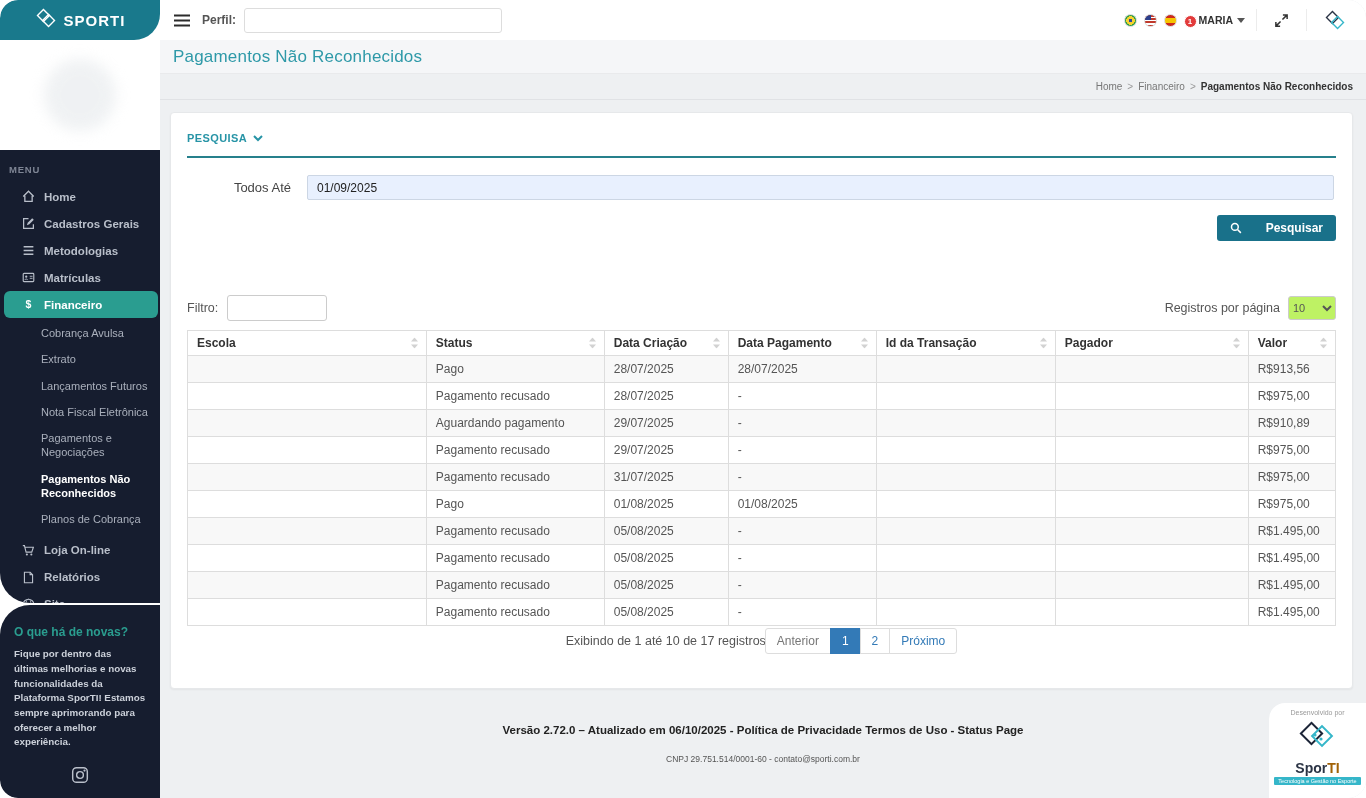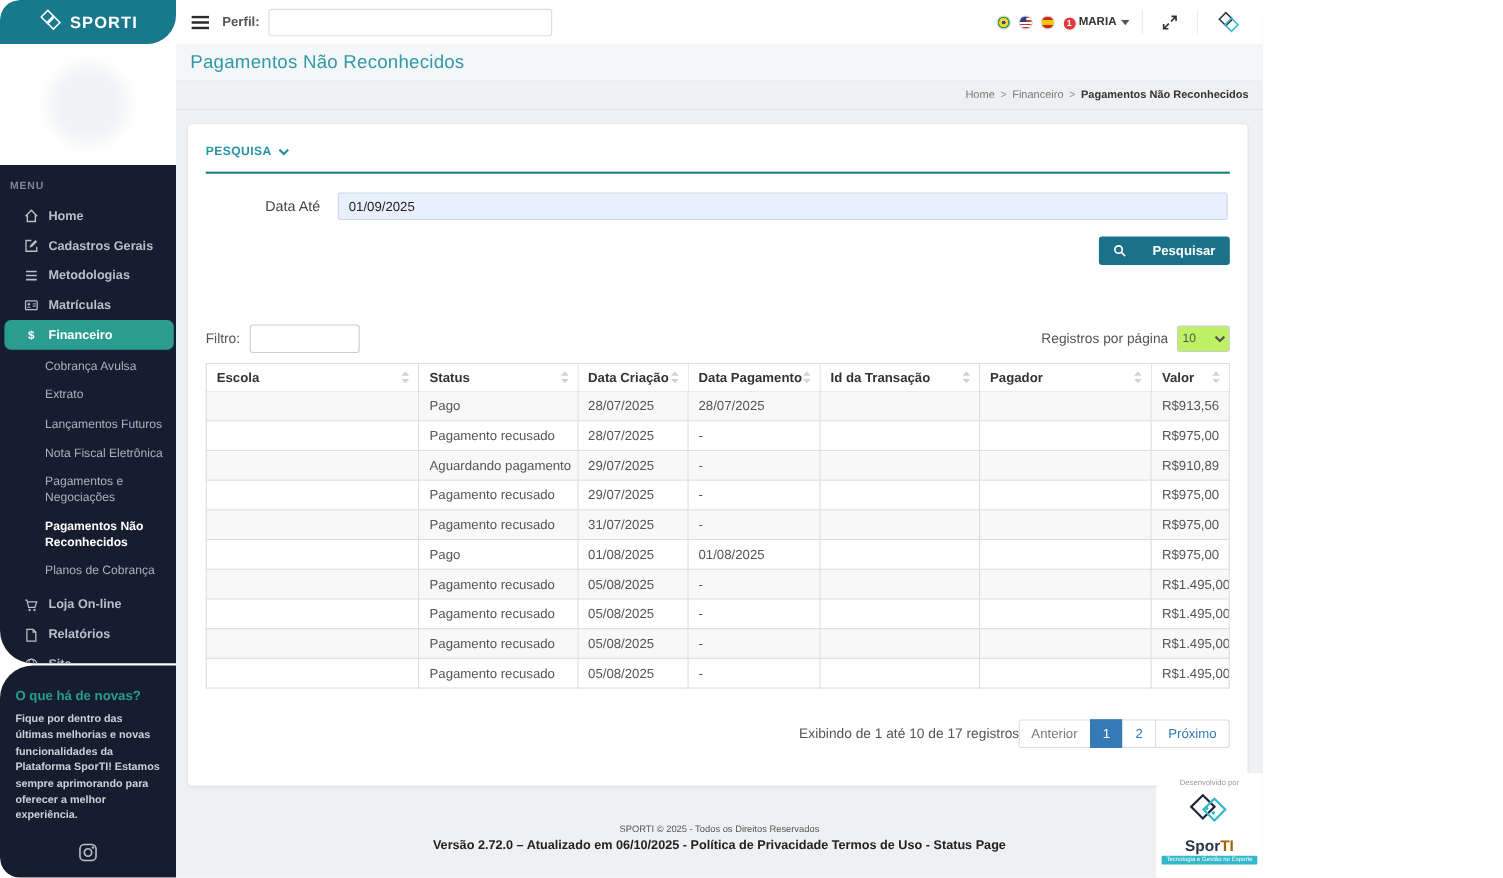--- a/index.html
+++ b/index.html
@@ -1,17 +1,17 @@
 <!DOCTYPE html>
 <html><head>
 <meta charset="utf-8">
 <style>
   *{box-sizing:border-box;margin:0;padding:0;font-family:"Liberation Sans",sans-serif}
   html,body{width:1366px;height:798px;overflow:hidden;background:#fff}
-  .app{width:1148px;height:798px;display:flex;border-radius:18px;overflow:hidden;background:#eef0f2}
+  .app{width:1366px;height:798px;display:flex;border-radius:18px;overflow:hidden;background:#eef0f2}
 
   
   .sidebar{width:160px;flex:0 0 160px;display:flex;flex-direction:column;background:#fff}
   .brand{height:40px;background:#19798c;border-radius:18px 0 26px 0;display:flex;align-items:center;justify-content:center;gap:7px;cursor:pointer}
   .brand-text{color:#fff;font-size:15px;font-weight:700;letter-spacing:1px}
   .club-logo{height:110px;background:#fff;display:flex;align-items:center;justify-content:center}
   .blur-blob{width:72px;height:72px;border-radius:50%;background:#e3e7ea;filter:blur(7px);opacity:.55}
   .menu-panel{background:#161d2f;flex:1;padding:10px 0 14px;border-radius:0 0 0 30px;overflow:hidden}
   .menu-label{color:#7e8594;font-size:9.5px;font-weight:700;letter-spacing:.8px;padding:4px 0 8px 9px}
   .menu-item{display:flex;align-items:center;gap:9px;padding:7px 8px 7px 17px;color:#b9bfca;font-size:11.5px;font-weight:600;cursor:pointer;margin:0 2px 0 4px;border-radius:6px}
@@ -72,21 +72,21 @@
   .perpage{font-size:12.5px;color:#555;display:flex;align-items:center;gap:8px}
   .perpage select{height:24px;border:1px solid #ccc;border-radius:3px;font-size:11px;color:#555;width:48px;background:#bef264;cursor:pointer}
 
   table{width:100%;border-collapse:collapse;margin-top:9px;table-layout:fixed}
   th,td{border:1px solid #ddd;padding:5px 9px;font-size:12px;text-align:left;overflow:hidden;white-space:nowrap}
   th{color:#333;font-weight:700;position:relative;padding-right:24px;cursor:pointer;background:#fff}
   .sort{position:absolute;right:7px;top:50%;transform:translateY(-50%);line-height:0}
   td{color:#555;height:27px}
   tbody tr:nth-child(odd){background:#f8f8f8}
 
-  .table-footer{display:flex;justify-content:flex-end;align-items:center;margin-top:28px}
+  .table-footer{display:flex;justify-content:center;align-items:center;margin-top:2px}
   .summary{font-size:12.5px;color:#555}
   .pagination{display:flex}
   .pg{border:1px solid #ddd;background:#fff;font-size:12px;color:#337ab7;padding:5px 11px;text-align:center;margin-left:-1px;cursor:pointer;min-width:14px}
   .pg.prev{color:#777;border-radius:3px 0 0 3px}
   .pg.next{border-radius:0 3px 3px 0}
   .pg.active{background:#337ab7;border-color:#337ab7;color:#fff}
 
   
   .footer{position:relative;flex:1;padding-top:32px}
   .footer-center{text-align:center;font-size:8.5px;color:#555;line-height:1.5}
@@ -273,21 +273,21 @@
       <div class="pesquisa">
         <span>PESQUISA</span>
         <svg width="10" height="7" viewBox="0 0 10 7">
             <path d="M1 1l4 4 4-4" fill="none" stroke="#2794a6" stroke-width="2"></path>
           </svg>
       </div>
       <hr class="teal-line">
 
       <div class="form-row">
         <div class="fcol second">
-          <label>Data Até</label>
+          <label>Todos Até</label>
           <input class="date-input" value="01/09/2025" style="">
         </div>
       </div>
 
       <div class="btn-row">
         <button class="btn-pesquisar">
           <svg width="12" height="12" viewBox="0 0 16 16">
               <circle cx="6.5" cy="6.5" r="4.5" fill="none" stroke="#fff" stroke-width="2"></circle>
               <path d="M10 10l4.5 4.5" stroke="#fff" stroke-width="2"></path>
             </svg>
@@ -448,22 +448,22 @@
             <span class="pg prev">Anterior</span>
             <span class="pg active">1</span>
             <span class="pg">2</span>
             <span class="pg next">Próximo</span>
           </div>
       </div>
     </section>
 
     <footer class="footer">
       <div class="footer-center">
-        <div>SPORTI © 2025 - Todos os Direitos Reservados</div>
         <div class="f-version">Versão 2.72.0 – Atualizado em 06/10/2025 - Política de Privacidade Termos de Uso - Status Page</div>
+        <div>CNPJ 29.751.514/0001-60 - contato@sporti.com.br</div>
       </div>
       <div class="dev-card">
         <span class="dev-label">Desenvolvido por</span>
         <span><svg viewBox="0 0 40 40" width="40" height="40">
               <rect x="6" y="10" width="15" height="15" transform="rotate(45 13.5 17.5)" fill="none" stroke="#1b2437" stroke-width="2"></rect>
               <rect x="17" y="13" width="14" height="14" transform="rotate(45 24 20)" fill="none" stroke="#35b6c9" stroke-width="2"></rect>
               <circle cx="17" cy="19" r="1.6" fill="#35b6c9"></circle>
               <circle cx="23" cy="23" r="1.6" fill="#35b6c9"></circle>
             </svg></span>
         <span class="dev-brand"><span class="b1">Spor</span><span class="b2">TI</span></span>

